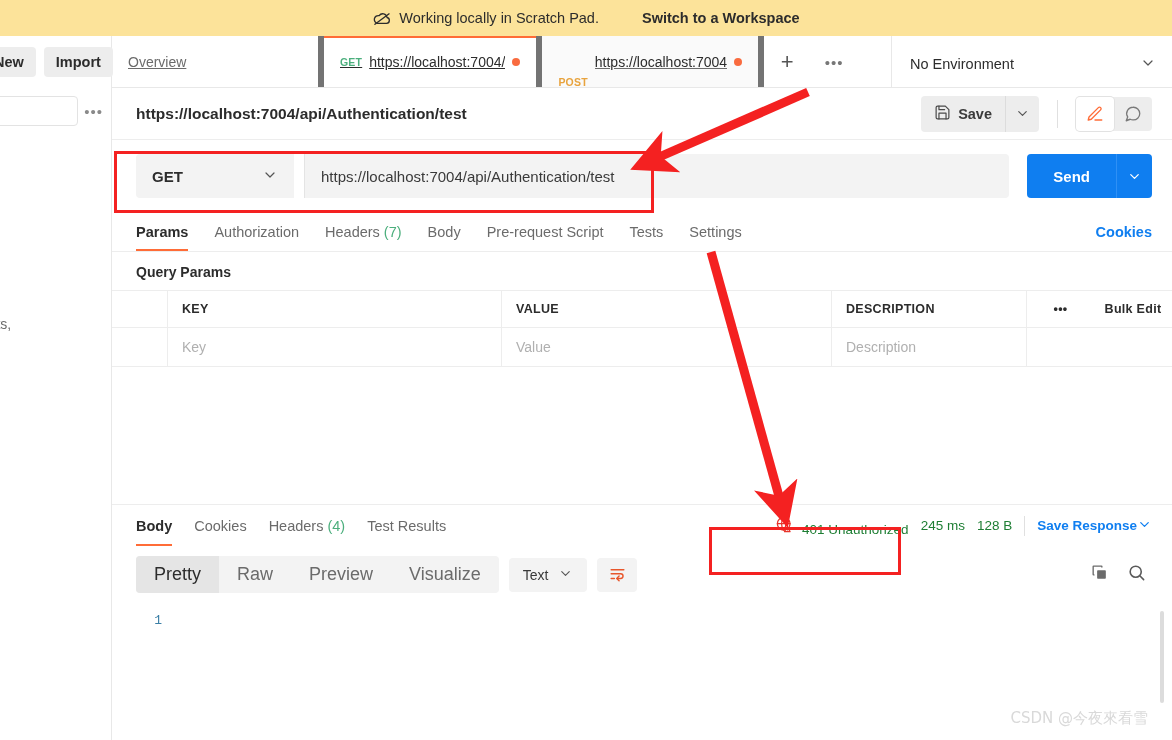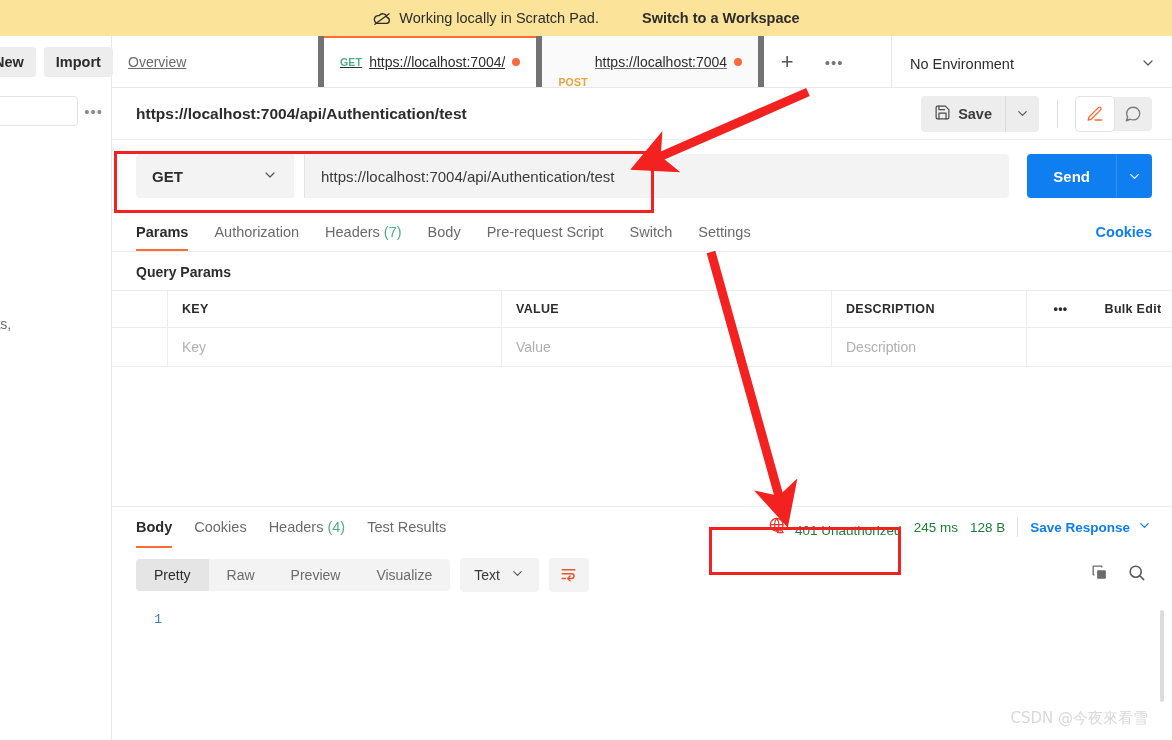--- a/index.html
+++ b/index.html
@@ -181,30 +181,30 @@
   }
   .rstab.active { color:#2c2c2c; font-weight:bold; }
   .rstab.active:after {
     content:""; position:absolute; left:0; right:0; bottom:0; height:2px; background:#FF6C37;
   }
   .resp-meta { display:flex; align-items:center; gap: 12px; font-size:13.5px; }
   .status-wrap { display:flex; align-items:flex-end; gap:8px; }
   .status-txt { color: #1E7E34; }
   .meta-num { color:#1E7E34; }
   .meta-sep { width:1px; height:20px; background:#e0e0e0; }
-  .save-resp { color:#0F7EF0; font-weight:bold; cursor:pointer; display:flex; align-items:center; gap:7px;}
+  .save-resp { color:#0F7EF0; font-weight:bold; cursor:pointer; display:flex; align-items:center; }
 
   .resp-toolbar {
     display:flex; align-items:center; justify-content: space-between;
     padding: 10px 20px 10px 24px;
   }
   .seg-left { display:flex; align-items:center; gap: 10px; }
   .seg { display:flex; background:#F3F3F3; border-radius:4px; overflow:hidden; }
   .seg-item {
-    padding: 8px 18px; font-size:14px; color:#6b6b6b; cursor:pointer;
+    padding: 8px 18px; font-size:18px; color:#6b6b6b; cursor:pointer;
   }
   .seg-item.active { background:#E5E5E5; color:#2c2c2c; }
   .fmt-sel {
     display:flex; align-items:center; gap:10px; background:#F3F3F3; border-radius:4px;
     padding: 8px 14px; font-size:14px; color:#3a3a3a; cursor:pointer;
   }
   .wrap-btn {
     width:40px; height:34px; background:#F3F3F3; border-radius:4px;
     display:flex; align-items:center; justify-content:center; cursor:pointer;
   }
@@ -371,21 +371,21 @@
             <span>Headers</span>
             <span class="cnt">(7)</span>
           </div>
           <div class="stab">
             <span>Body</span>
           </div>
           <div class="stab">
             <span>Pre-request Script</span>
           </div>
           <div class="stab">
-            <span>Switch</span>
+            <span>Tests</span>
           </div>
           <div class="stab">
             <span>Settings</span>
           </div>
         </div>
         <div class="cookies-link">Cookies</div>
       </div>
 
       <div class="qp-title">Query Params</div>
 

